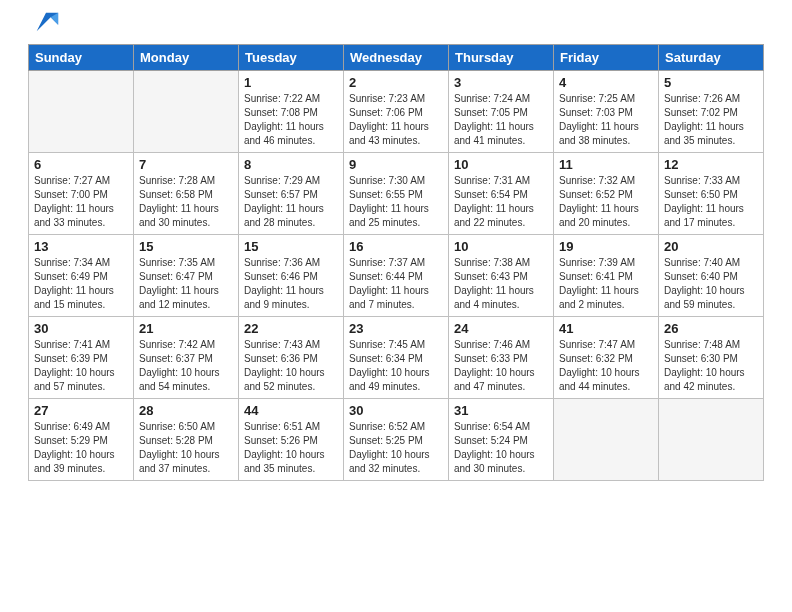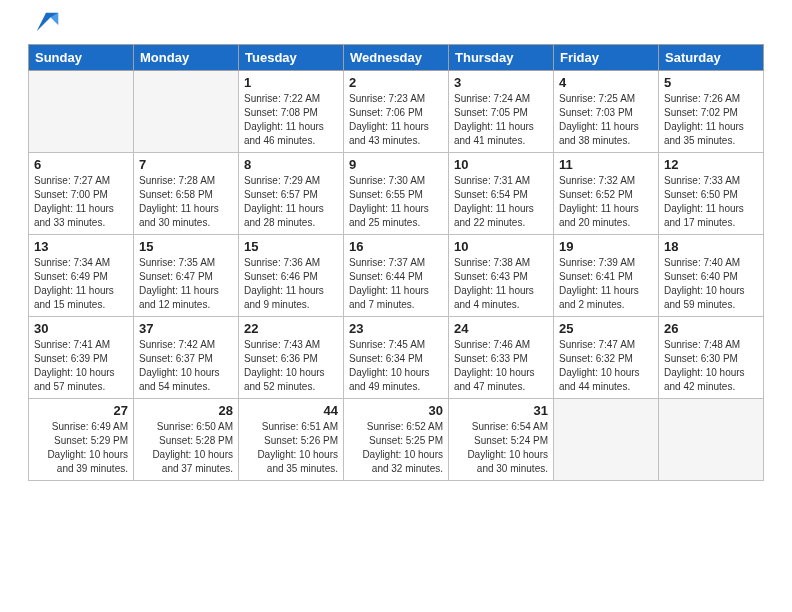--- a/index.html
+++ b/index.html
@@ -86,21 +86,20 @@
       display: block;
       margin-bottom: 2px;
     }
     .day-info {
       font-size: 10px;
       color: #333;
       line-height: 1.4;
     }
     .last-row td {
       height: 70px;
-      text-align: right;
     }
   </style>
 </head>
 <body>
 
 <div class="page">
   <div class="header">
     <div class="logo">
       <div style="display:flex; align-items:center;">
         <div class="logo-text">
@@ -205,47 +204,47 @@
           </td>
           <td>
             <span class="day-num">10</span>
             <div class="day-info">Sunrise: 7:38 AM<br>Sunset: 6:43 PM<br>Daylight: 11 hours and 4 minutes.</div>
           </td>
           <td>
             <span class="day-num">19</span>
             <div class="day-info">Sunrise: 7:39 AM<br>Sunset: 6:41 PM<br>Daylight: 11 hours and 2 minutes.</div>
           </td>
           <td>
-            <span class="day-num">18</span>
+            <span class="day-num">20</span>
             <div class="day-info">Sunrise: 7:40 AM<br>Sunset: 6:40 PM<br>Daylight: 10 hours and 59 minutes.</div>
           </td>
         </tr>
         <tr>
           <td>
             <span class="day-num">30</span>
             <div class="day-info">Sunrise: 7:41 AM<br>Sunset: 6:39 PM<br>Daylight: 10 hours and 57 minutes.</div>
           </td>
           <td>
-            <span class="day-num">37</span>
+            <span class="day-num">21</span>
             <div class="day-info">Sunrise: 7:42 AM<br>Sunset: 6:37 PM<br>Daylight: 10 hours and 54 minutes.</div>
           </td>
           <td>
             <span class="day-num">22</span>
             <div class="day-info">Sunrise: 7:43 AM<br>Sunset: 6:36 PM<br>Daylight: 10 hours and 52 minutes.</div>
           </td>
           <td>
             <span class="day-num">23</span>
             <div class="day-info">Sunrise: 7:45 AM<br>Sunset: 6:34 PM<br>Daylight: 10 hours and 49 minutes.</div>
           </td>
           <td>
             <span class="day-num">24</span>
             <div class="day-info">Sunrise: 7:46 AM<br>Sunset: 6:33 PM<br>Daylight: 10 hours and 47 minutes.</div>
           </td>
           <td>
-            <span class="day-num">25</span>
+            <span class="day-num">41</span>
             <div class="day-info">Sunrise: 7:47 AM<br>Sunset: 6:32 PM<br>Daylight: 10 hours and 44 minutes.</div>
           </td>
           <td>
             <span class="day-num">26</span>
             <div class="day-info">Sunrise: 7:48 AM<br>Sunset: 6:30 PM<br>Daylight: 10 hours and 42 minutes.</div>
           </td>
         </tr>
         <tr class="last-row">
           <td>
             <span class="day-num">27</span>

